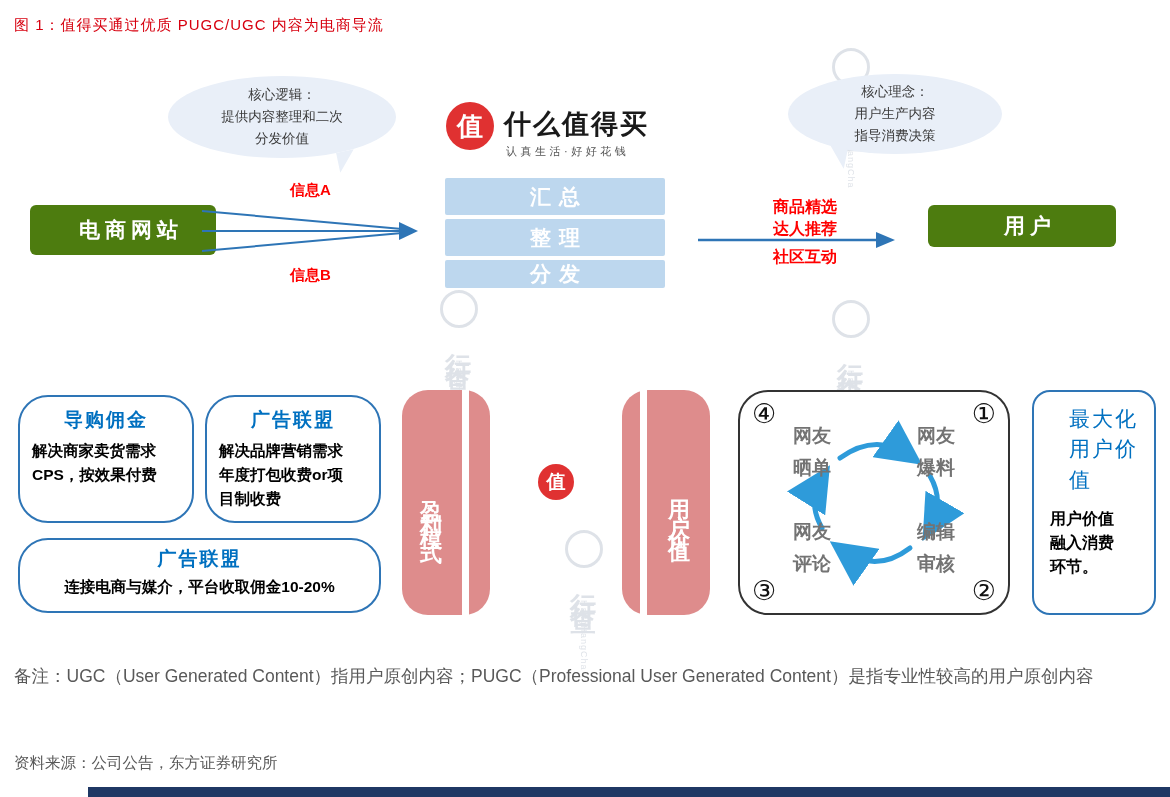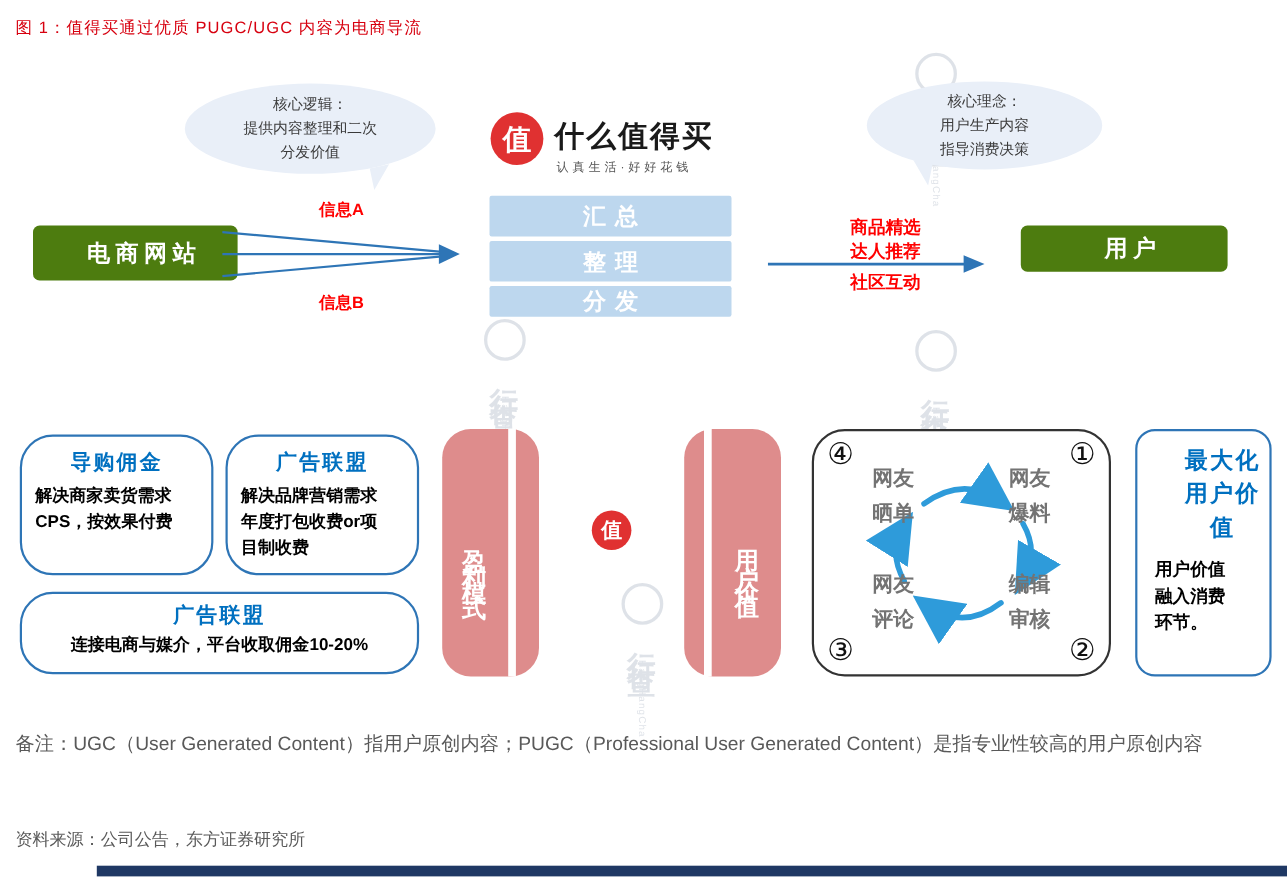--- a/index.html
+++ b/index.html
@@ -83,21 +83,21 @@
   .cnum-3 { left:12px; bottom:6px; } .cnum-2 { right:12px; bottom:6px; }
   .clabel { position:absolute; width:64px; text-align:center; color:#737373; font-weight:bold;
     font-size:19px; line-height:1.7; }
   .cl-tl { left:40px; top:28px; } .cl-tr { left:164px; top:28px; }
   .cl-bl { left:40px; top:124px; } .cl-br { left:164px; top:124px; }
   .cycle-svg { position:absolute; left:0; top:0; }
 
   
   .maxbox { position:absolute; left:1032px; top:390px; width:124px; height:225px; border:2px solid #2E75B6;
     border-radius:18px; box-sizing:border-box; background:#fff; }
-  .mtitle { margin-top:12px; text-align:center; color:#0070C0; font-weight:bold; font-size:21px; line-height:1.45; letter-spacing:2px;margin-left:35px; }
+  .mtitle { margin-top:12px; text-align:left; color:#0070C0; font-weight:normal; font-size:21px; line-height:1.45; letter-spacing:2px;margin-left:35px; }
   .mbody { margin-top:12px; padding-left:16px; font-size:16px; color:#000; line-height:1.5; font-weight:600; }
 
   
   .remark { position:absolute; left:14px; top:656px; width:1142px; font-size:17.5px; color:#595959; line-height:2.3; }
   .source { position:absolute; left:14px; top:753px; font-size:15.5px; color:#595959; }
   .footer-bar { position:absolute; left:88px; right:0; bottom:0; height:10px; background:#1F3864; }
 </style>
 </head>
 <body>
 

